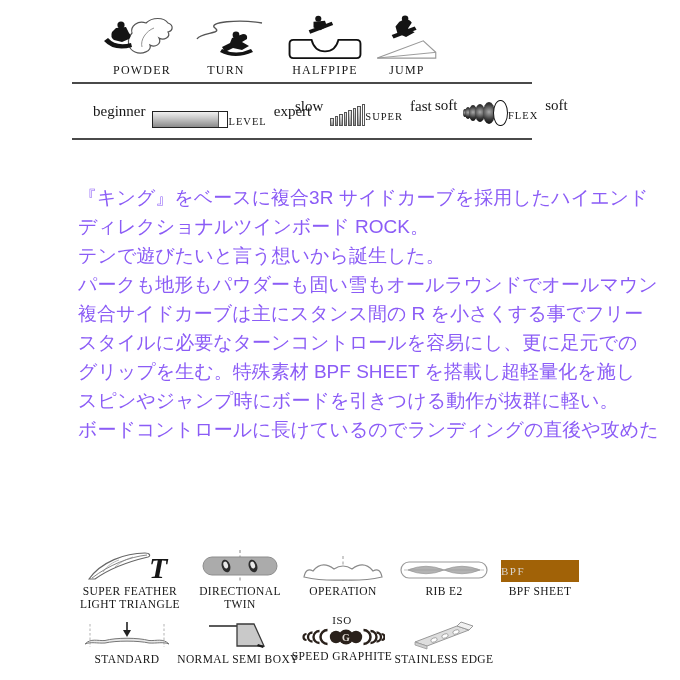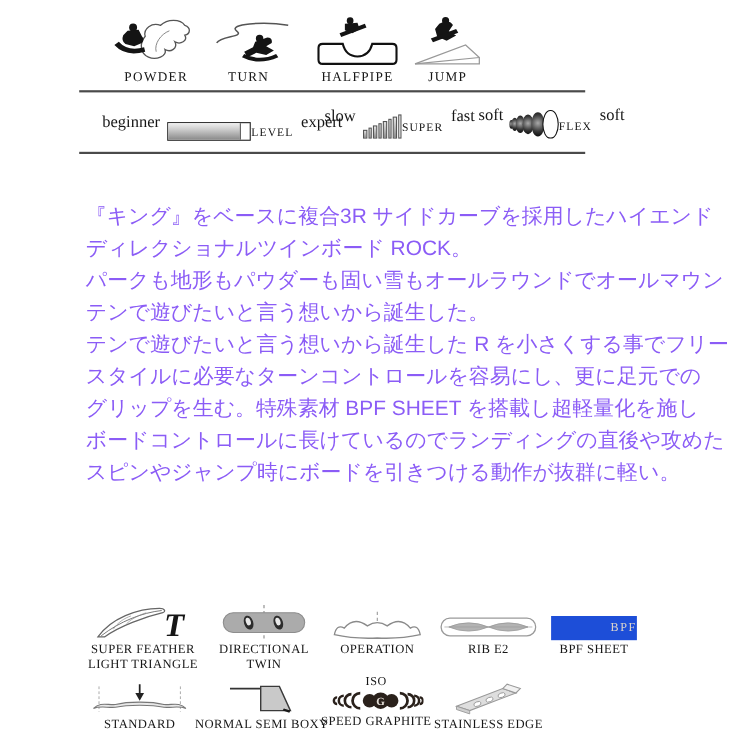--- a/index.html
+++ b/index.html
@@ -22,21 +22,21 @@
   .fdot{border-radius:50%;margin-left:-2px;box-sizing:border-box;}
   .fdot.filled{background:radial-gradient(circle at 50% 45%, #a9a9a9 0%, #3a3a3a 55%, #000 100%);}
   .fdot.open{background:#fff;border:1.6px solid #111;}
   
   .desc{position:absolute;left:78px;top:183px;width:520px;font-family:"Liberation Sans", sans-serif;font-size:19px;line-height:29px;color:#8b5cf6;}
   .desc div{white-space:nowrap;}
   
   .badge{position:absolute;display:flex;flex-direction:column;align-items:center;}
   .bicon{display:flex;align-items:flex-end;justify-content:center;margin-bottom:3px;}
   .blabel{font-size:11.5px;letter-spacing:0.4px;line-height:13px;color:#161616;white-space:nowrap;}
-  .bpfrect{width:78px;height:22px;background:#1d4ed8;display:flex;align-items:center;justify-content:flex-end;}
+  .bpfrect{width:78px;height:22px;background:#a16207;display:flex;align-items:center;justify-content:flex-start;}
   .bpftext{color:#d8d2cb;font-size:11px;letter-spacing:1.5px;}
   .isotext{font-size:11px;letter-spacing:0.6px;color:#161616;margin-bottom:1px;}
 </style>
 </head>
 <body>
 
 <div class="ticon" style="left:100px;width:84px;">
   <svg width="80" height="44" viewBox="0 0 80 44">
     <path d="M33 36 C26 33 24 24 30 17 C28 10 36 4 44 7 C50 1 62 1 66 7 C72 9 71 15 66 16 C69 21 62 25 57 22 C60 28 53 32 48 29 C50 35 40 39 33 36 Z" fill="#fff" stroke="#555" stroke-width="1.2"></path>
     <path d="M40 31 C38 24 44 15 52 12" fill="none" stroke="#777" stroke-width="0.8"></path>
@@ -120,27 +120,27 @@
     <span class="mcaption">FLEX</span>
   </div>
   <span class="mlabel">soft</span>
 </div>
 
 <div class="rule" style="top:138px;"></div>
 
 <div class="desc">
   <div>『キング』をベースに複合3R サイドカーブを採用したハイエンド</div>
   <div>ディレクショナルツインボード ROCK。</div>
+  <div>テンで遊びたいと言う想いから誕生した。</div>
   <div>パークも地形もパウダーも固い雪もオールラウンドでオールマウン</div>
-  <div>テンで遊びたいと言う想いから誕生した。</div>
-  <div>テンで遊びたいと言う想いから誕生した R を小さくする事でフリー</div>
+  <div>複合サイドカーブは主にスタンス間の R を小さくする事でフリー</div>
   <div>スタイルに必要なターンコントロールを容易にし、更に足元での</div>
   <div>グリップを生む。特殊素材 BPF SHEET を搭載し超軽量化を施し</div>
+  <div>スピンやジャンプ時にボードを引きつける動作が抜群に軽い。</div>
   <div>ボードコントロールに長けているのでランディングの直後や攻めた</div>
-  <div>スピンやジャンプ時にボードを引きつける動作が抜群に軽い。</div>
 </div>
 
 <div class="badge" style="left:79px;top:546px;width:102px;">
   <div class="bicon" style="height:36px;">
     <svg width="86" height="34" viewBox="0 0 86 34">
       <path d="M2 31 C14 14 38 5 58 5 C63 5 64 8 61 9 C44 13 22 21 8 31 Z" fill="#fff" stroke="#666" stroke-width="1.1"></path>
       <path d="M5 30 C22 17 42 9 60 7" fill="none" stroke="#666" stroke-width="0.8"></path>
       <path d="M16 24 C20 18 26 14 32 12 M28 19 C33 14 40 11 46 9" fill="none" stroke="#888" stroke-width="0.6"></path>
       <text x="62" y="30" font-family="Liberation Serif, serif" font-size="30" font-weight="bold" font-style="italic" fill="#161616">T</text>
     </svg>

